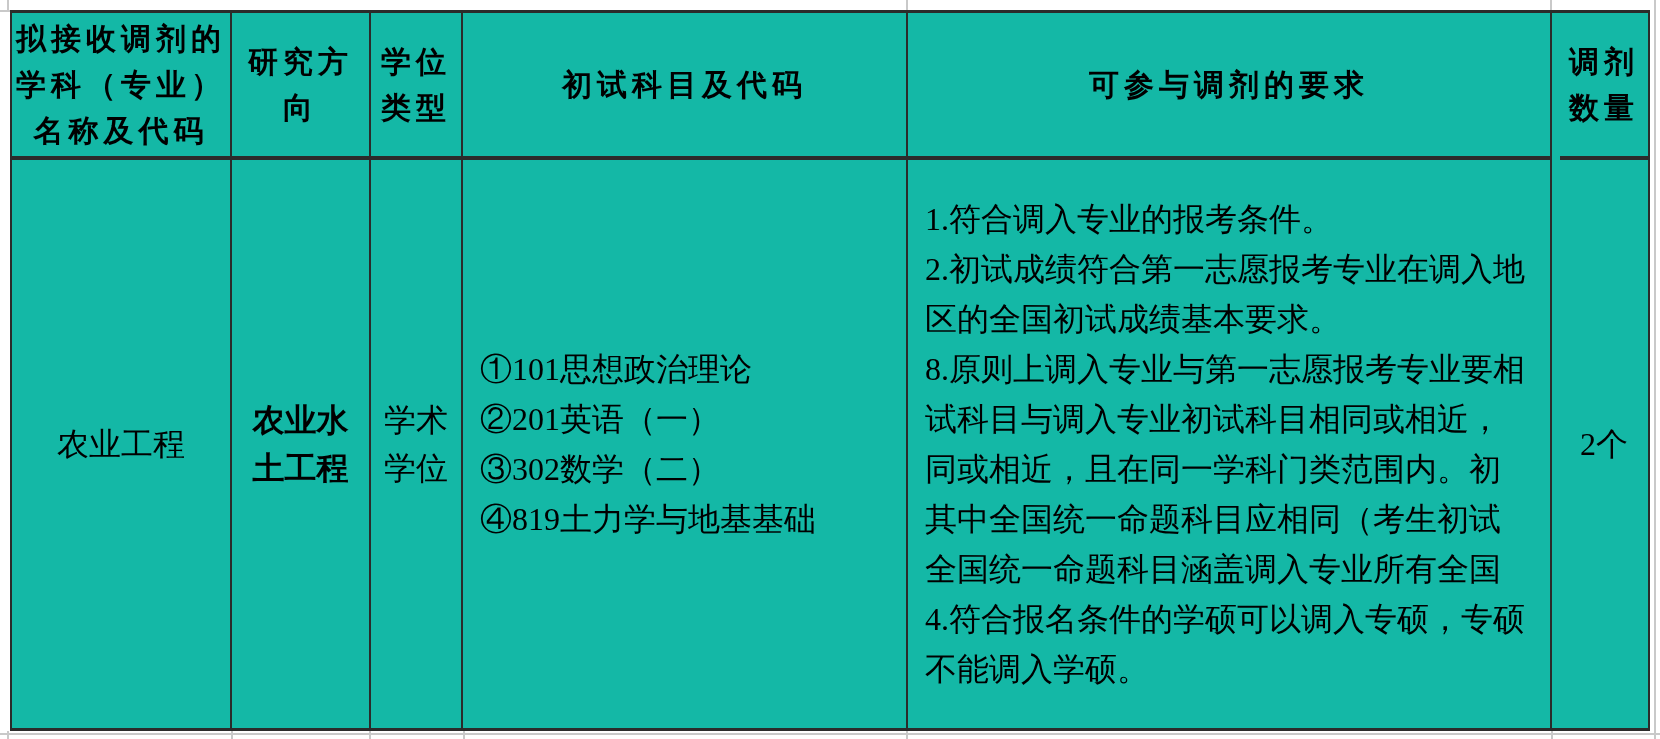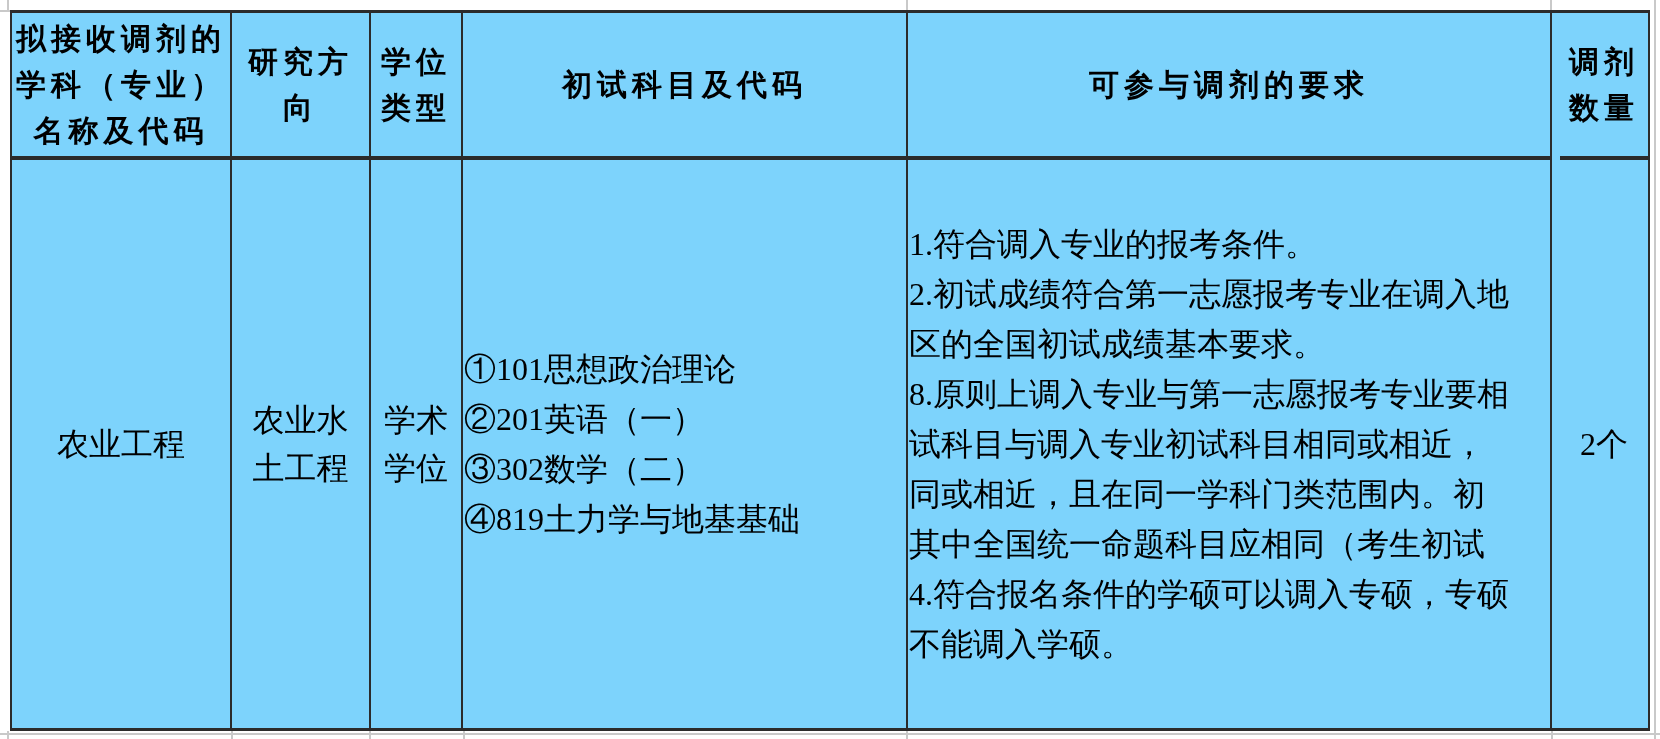--- a/index.html
+++ b/index.html
@@ -9,42 +9,42 @@
   }
   .stage{position:relative;width:1660px;height:739px;background:#ffffff;}
 
   
   .faint{position:absolute;background:#c9c9c9;}
   .fv{width:2px;}
   .fh{height:2px;}
 
   
   .tbl{
-    position:absolute;left:10px;top:10px;background:#7dd3fc;
+    position:absolute;left:10px;top:10px;background:#14b8a6;
     display:grid;
     grid-template-columns:220px 139px 92px 445px 644px 96px;
     grid-template-rows:147px 568px;
     border:2px solid #2b2b2b;border-top-width:3px;border-bottom-width:3px;
   }
   .cell{
     box-sizing:border-box;border-right:2px solid #2b2b2b;
     display:flex;flex-direction:column;align-items:center;justify-content:center;
     overflow:hidden;
   }
   .cell.lastcol{border-right:none;margin-left:8px;}
   .hc{
     border-bottom:4px solid #2b2b2b;
     font-weight:bold;font-size:30px;line-height:46px;letter-spacing:5px;
     text-align:center;
   }
   .bc{font-size:32px;line-height:48px;text-align:center;}
-  .bc.leftpad{align-items:flex-start;padding-left:1px;}
+  .bc.leftpad{align-items:flex-start;padding-left:17px;}
   .block{text-align:left;line-height:50px;}
   .block div{white-space:nowrap;}
-  .wrap-narrow{width:102px;text-align:center;}
+  .wrap-narrow{width:102px;text-align:center;font-weight:bold;}
   .wrap-xnarrow{width:68px;text-align:center;font-family:Liberation Serif, serif;}
 </style>
 </head>
 <body>
 
 <div class="stage">
 
   <div class="faint fv" style="left:7px;top:0;height:10px;"></div>
   <div class="faint fv" style="left:906px;top:0;height:10px;"></div>
   <div class="faint fv" style="left:1550px;top:0;height:10px;"></div>
@@ -103,20 +103,21 @@
     </div>
     <div class="cell bc leftpad">
       <div class="block">
         <div>1.符合调入专业的报考条件。</div>
         <div>2.初试成绩符合第一志愿报考专业在调入地</div>
         <div>区的全国初试成绩基本要求。</div>
         <div>8.原则上调入专业与第一志愿报考专业要相</div>
         <div>试科目与调入专业初试科目相同或相近，</div>
         <div>同或相近，且在同一学科门类范围内。初</div>
         <div>其中全国统一命题科目应相同（考生初试</div>
+        <div>全国统一命题科目涵盖调入专业所有全国</div>
         <div>4.符合报名条件的学硕可以调入专硕，专硕</div>
         <div>不能调入学硕。</div>
       </div>
     </div>
     <div class="cell bc lastcol">
       <div>2个</div>
     </div>
 
   </div>
 </div>

